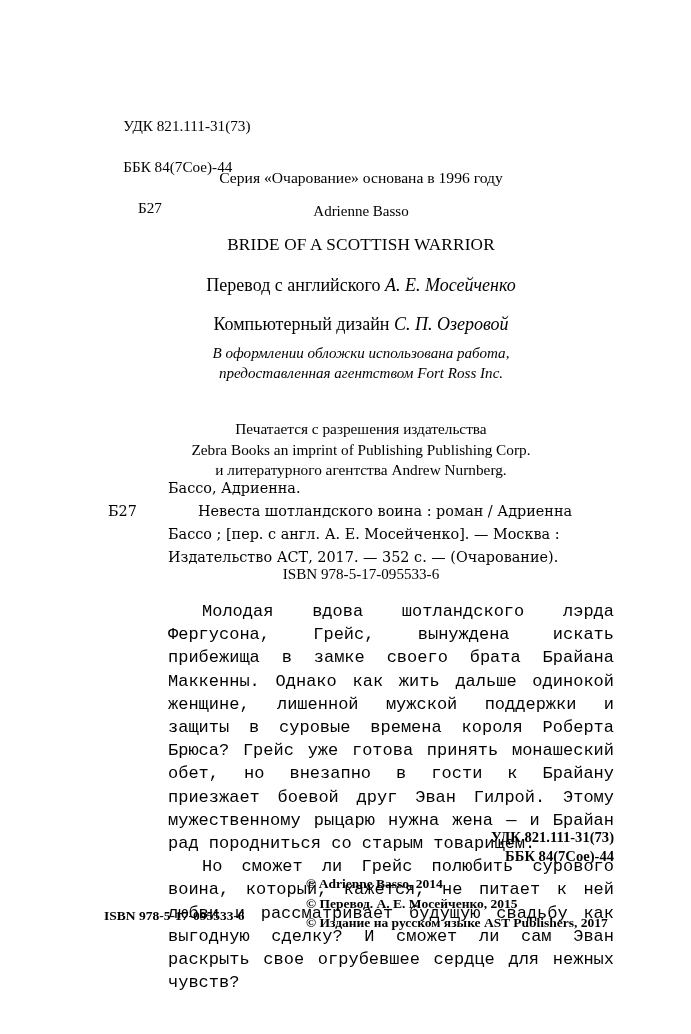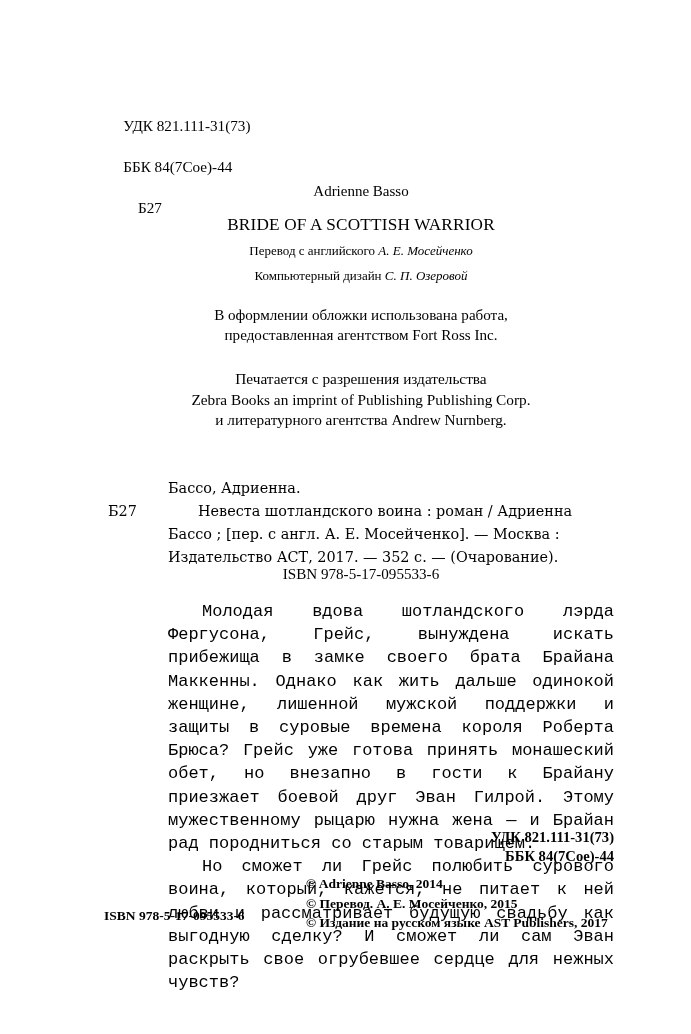--- a/index.html
+++ b/index.html
@@ -56,36 +56,37 @@
     line-height: 20px;
     margin-top: 13px;
   }
   .title-line {
     font-size: 17.2px;
     line-height: 22px;
     margin-top: 13px;
     letter-spacing: 0.2px;
   }
   .credit-line {
-    font-size: 13px;
+    font-size: 18px;
     line-height: 20px;
-    margin-top: 5px;
+    margin-top: 19px;
   }
   .credit-line .it {
     font-style: italic;
   }
   .cover-note {
     font-size: 15.1px;
     line-height: 19.5px;
-    margin-top: 20px;
+    font-style: italic;
+    margin-top: 10px;
   }
   .permission {
     font-size: 15.3px;
     line-height: 20.5px;
-    margin-top: 24px;
+    margin-top: 36px;
   }
 
   
   .cip {
     position: absolute;
     left: 108px;
     top: 477px;
     width: 506px;
     font-family: "DejaVu Serif", "Liberation Serif", serif;
     font-size: 14.4px;
@@ -181,20 +182,21 @@
 <div class="page">
 
   <div class="codes-top">
     <span>УДК 821.111-31(73)</span><br>
     <span>ББК 84(7Сое)-44</span>
     <span class="indent">Б27</span>
   </div>
 
   <div class="front">
 
+    <div class="series-line">Серия «Очарование» основана в 1996 году</div>
 
     <div class="author-line">Adrienne Basso</div>
 
     <div class="title-line">BRIDE OF A SCOTTISH WARRIOR</div>
 
     <div class="credit-line">
       <span>Перевод с английского </span><span class="it">А. Е. Мосейченко</span>
     </div>
 
     <div class="credit-line">

